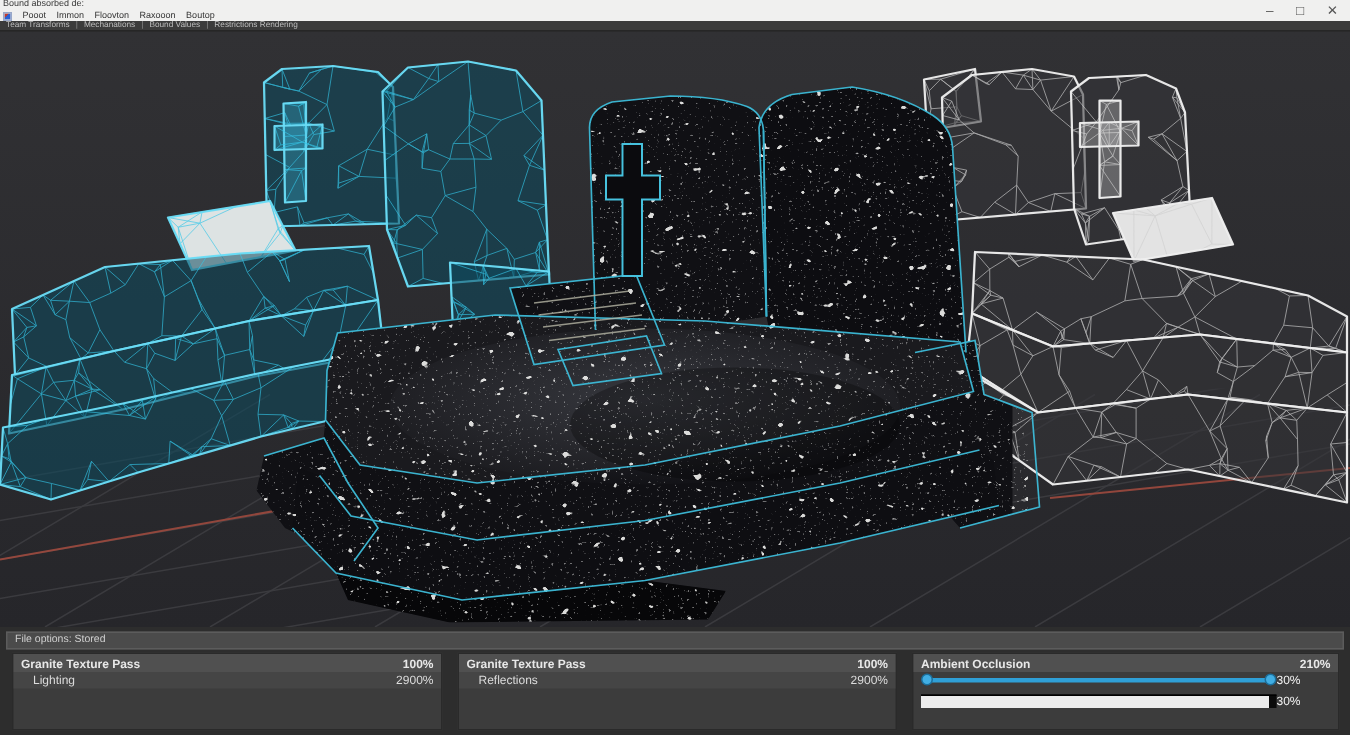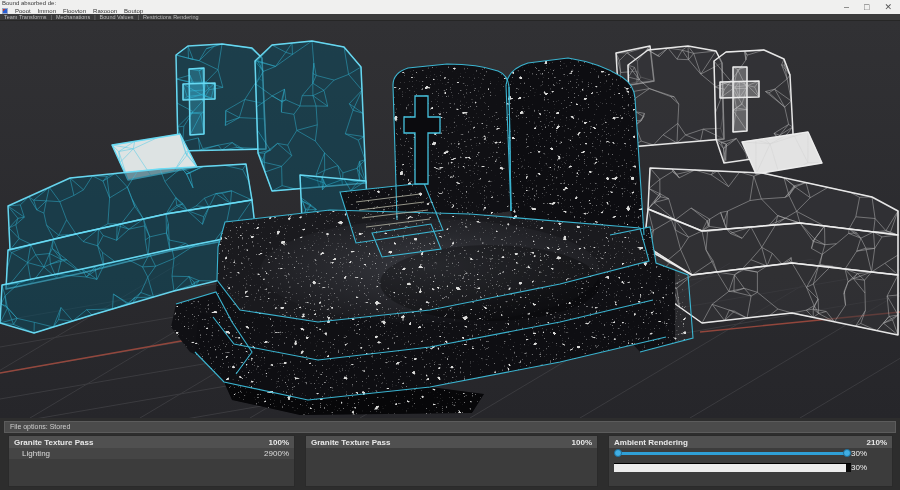--- a/index.html
+++ b/index.html
@@ -1537,25 +1537,29 @@
         <span>Lighting</span>
         <span>2900%</span>
       </div>
     </div>
 
     <div class="panel p1">
       <div class="p-header">
         <span>Granite Texture Pass</span>
         <span>100%</span>
       </div>
+      <div class="p-sub">
+        <span>Reflections</span>
+        <span>2900%</span>
+      </div>
     </div>
 
     <div class="panel p2">
       <div class="p-header">
-        <span>Ambient Rendering</span>
+        <span>Ambient Occlusion</span>
         <span>210%</span>
       </div>
       <div class="slider-row">
         <div class="slider-track-wrap">
           <div class="slider-line"></div>
           <div class="slider-handle h-left"></div>
           <div class="slider-handle h-right"></div>
         </div>
         <div class="bar-value">30%</div>
       </div>

